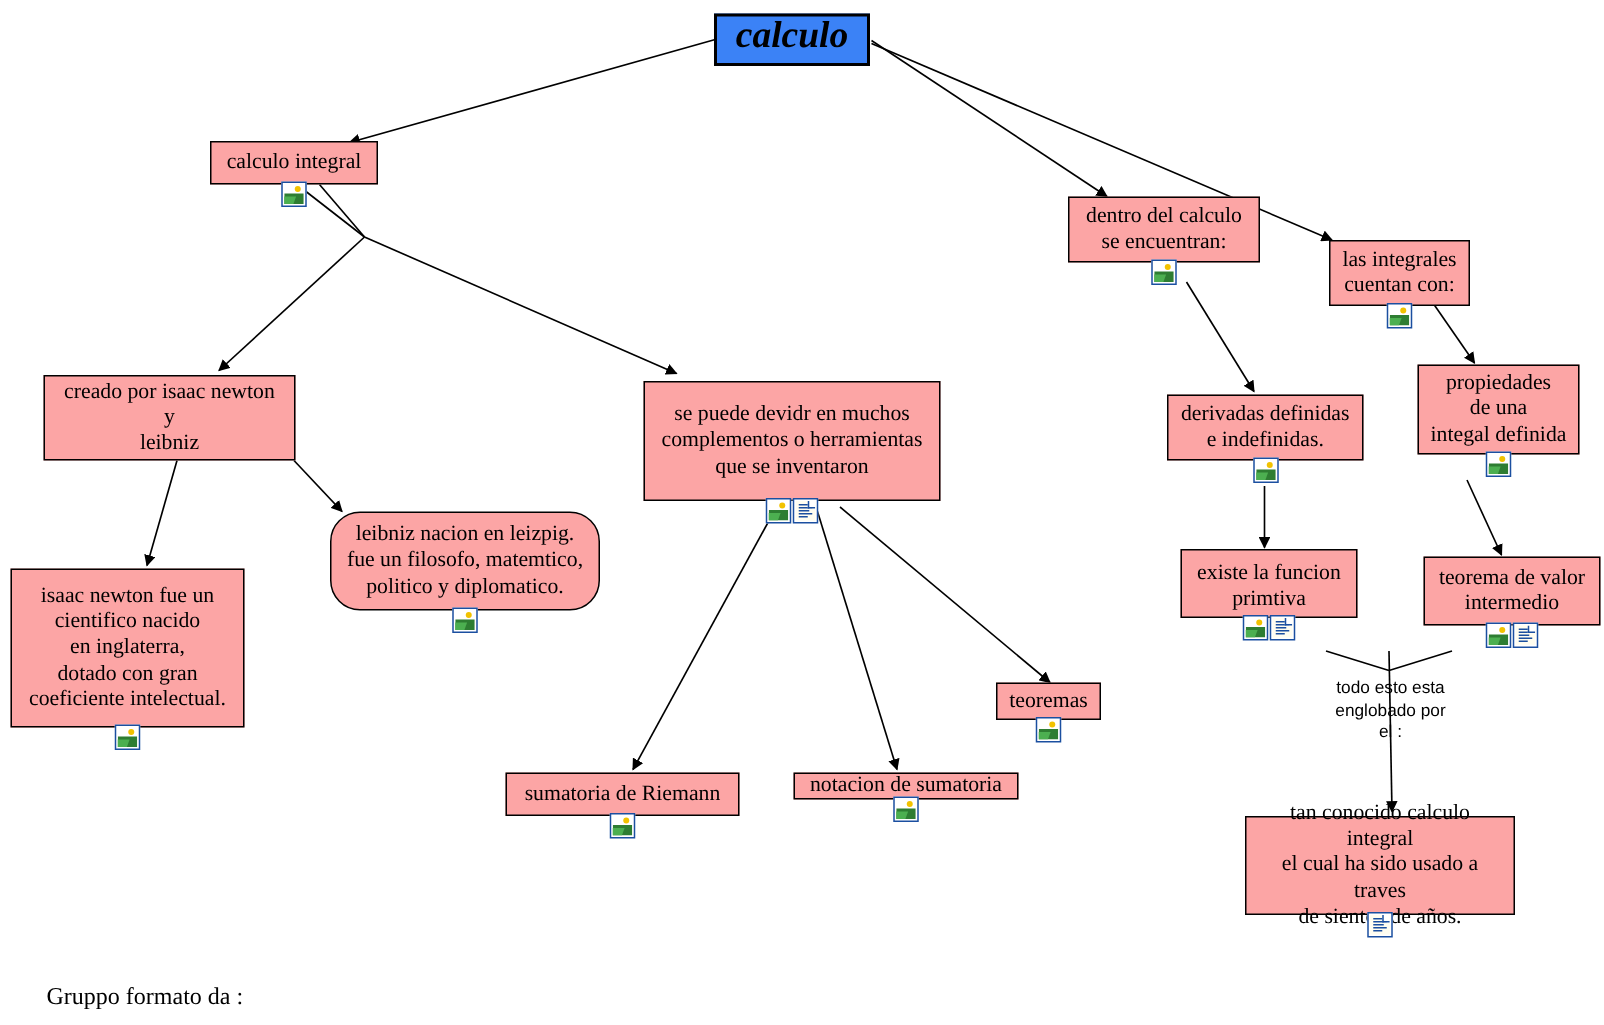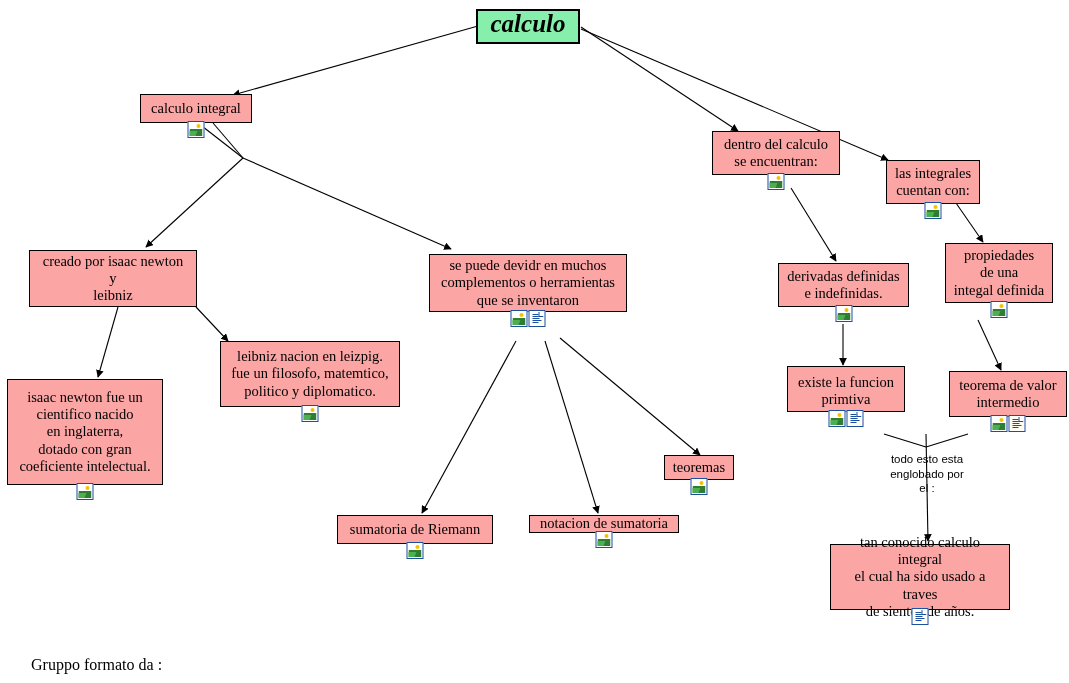--- a/index.html
+++ b/index.html
@@ -6,21 +6,21 @@
   body{width:1069px;height:683px;position:relative;overflow:hidden;
        font-family:"Liberation Serif","DejaVu Serif",serif;color:#000;}
   #canvas{position:absolute;left:0;top:0;width:1069px;height:683px;}
   #edges{position:absolute;left:0;top:0;width:1069px;height:683px;pointer-events:none;}
 
   .node{position:absolute;box-sizing:border-box;border:1px solid #000;background:#fca5a5;
         display:flex;flex-direction:column;align-items:center;justify-content:center;
         font-size:14.5px;line-height:1.18;text-align:center;padding:3px 7px 3px 7px;}
   .node .lines{white-space:pre-line;}
 
-  .root{border:2px solid #000;background:#86efac;font-weight:bold;font-style:italic;
+  .root{border:2px solid #000;background:#3b82f6;font-weight:bold;font-style:italic;
         font-size:25px;padding:2px 10px 6px 10px;}
   .root .ul{display:block;height:3px;background:#808080;width:100%;margin-top:1px;}
 
   
   .tray{position:absolute;left:50%;transform:translateX(-50%);top:100%;
         margin-top:-1px;display:flex;gap:1px;}
   .ico{width:17px;height:17px;box-sizing:border-box;border:1px solid #1b4fa0;
        background:#ffffff;position:relative;padding:1px;}
   .ico .inner{position:absolute;left:1px;top:1px;right:1px;bottom:1px;overflow:hidden;}
 
@@ -142,21 +142,21 @@
         </span>
     </span>
   </div>
 
   <div class="node" style="left:29px;top:250px;width:168px;height:57px;">
     <span class="lines">creado por isaac newton
 y
 leibniz</span>
   </div>
 
-  <div class="node" style="left:429px;top:254px;width:198px;height:58px;">
+  <div class="node" style="left:429px;top:254px;width:198px;height:80px;">
     <span class="lines">se puede devidr en muchos
 complementos o herramientas
 que se inventaron</span>
     <span class="tray">
       <span class="ico pic">
           <span class="inner">
             <span class="hill"></span>
             <span class="hill2"></span>
             <span class="sun"></span>
           </span>
@@ -213,21 +213,21 @@
       <span class="ico pic">
           <span class="inner">
             <span class="hill"></span>
             <span class="hill2"></span>
             <span class="sun"></span>
           </span>
         </span>
     </span>
   </div>
 
-  <div class="node" style="left:220px;top:341px;width:180px;height:66px;">
+  <div class="node" style="left:220px;top:341px;width:180px;height:66px;border-radius:20px;">
     <span class="lines">leibniz nacion en leizpig.
 fue un filosofo, matemtico,
 politico y diplomatico.</span>
     <span class="tray">
       <span class="ico pic">
           <span class="inner">
             <span class="hill"></span>
             <span class="hill2"></span>
             <span class="sun"></span>
           </span>

